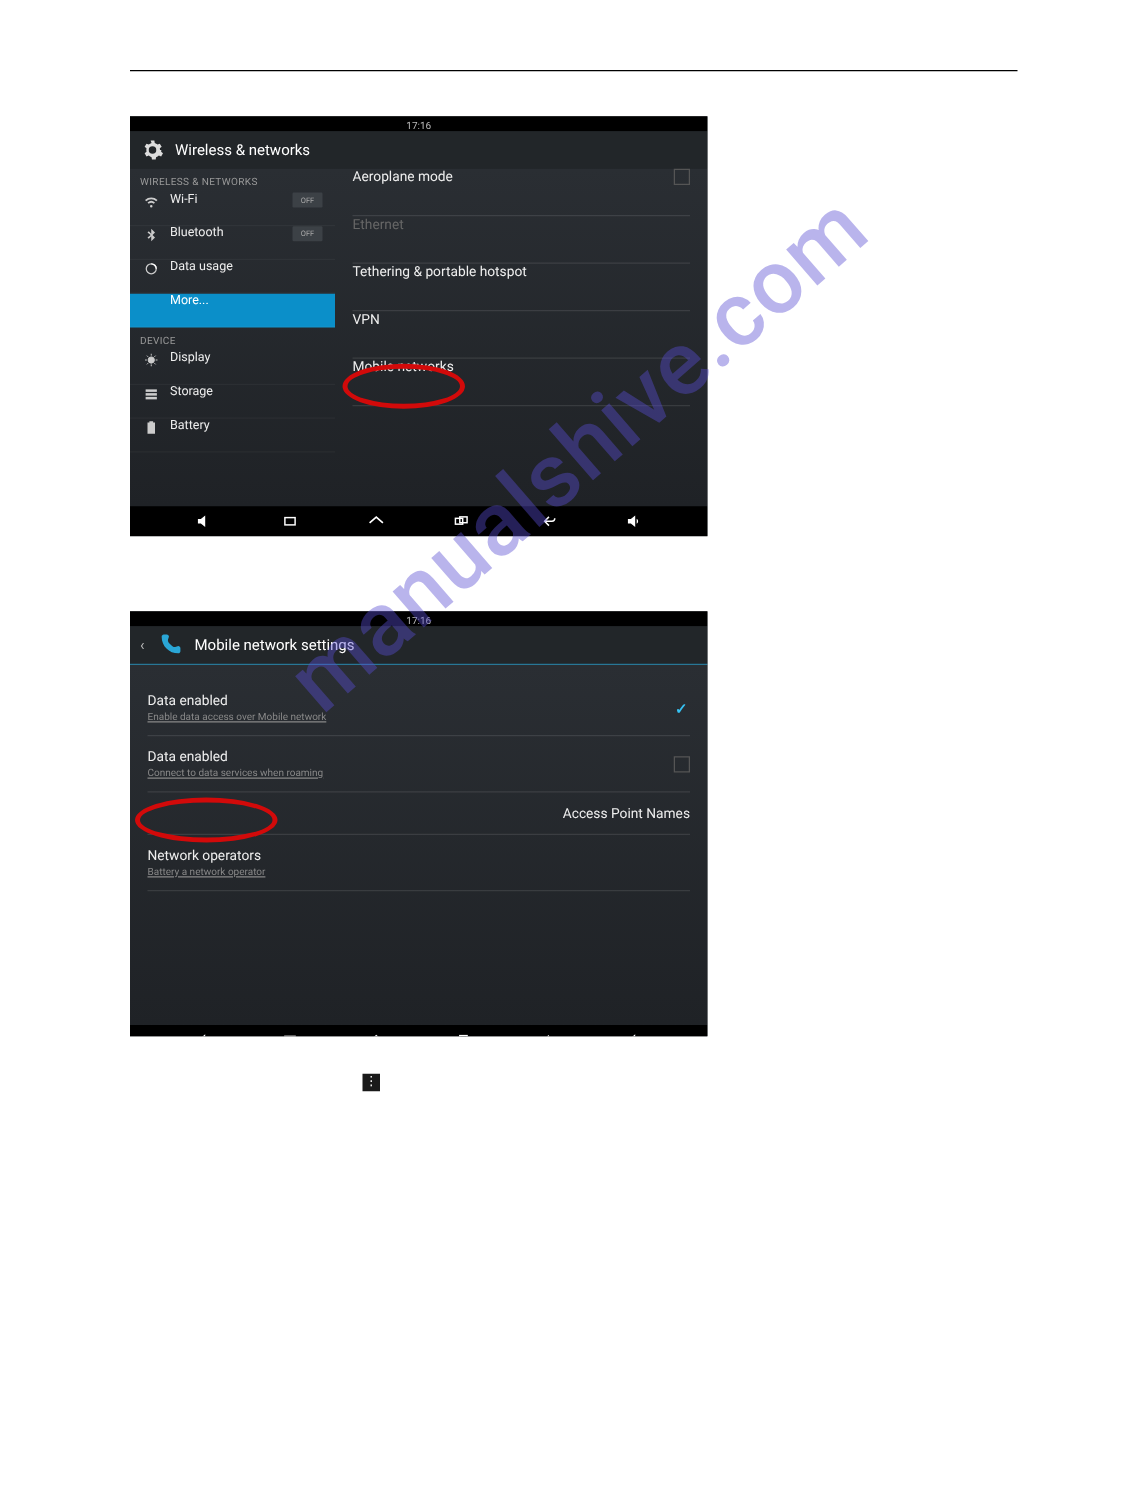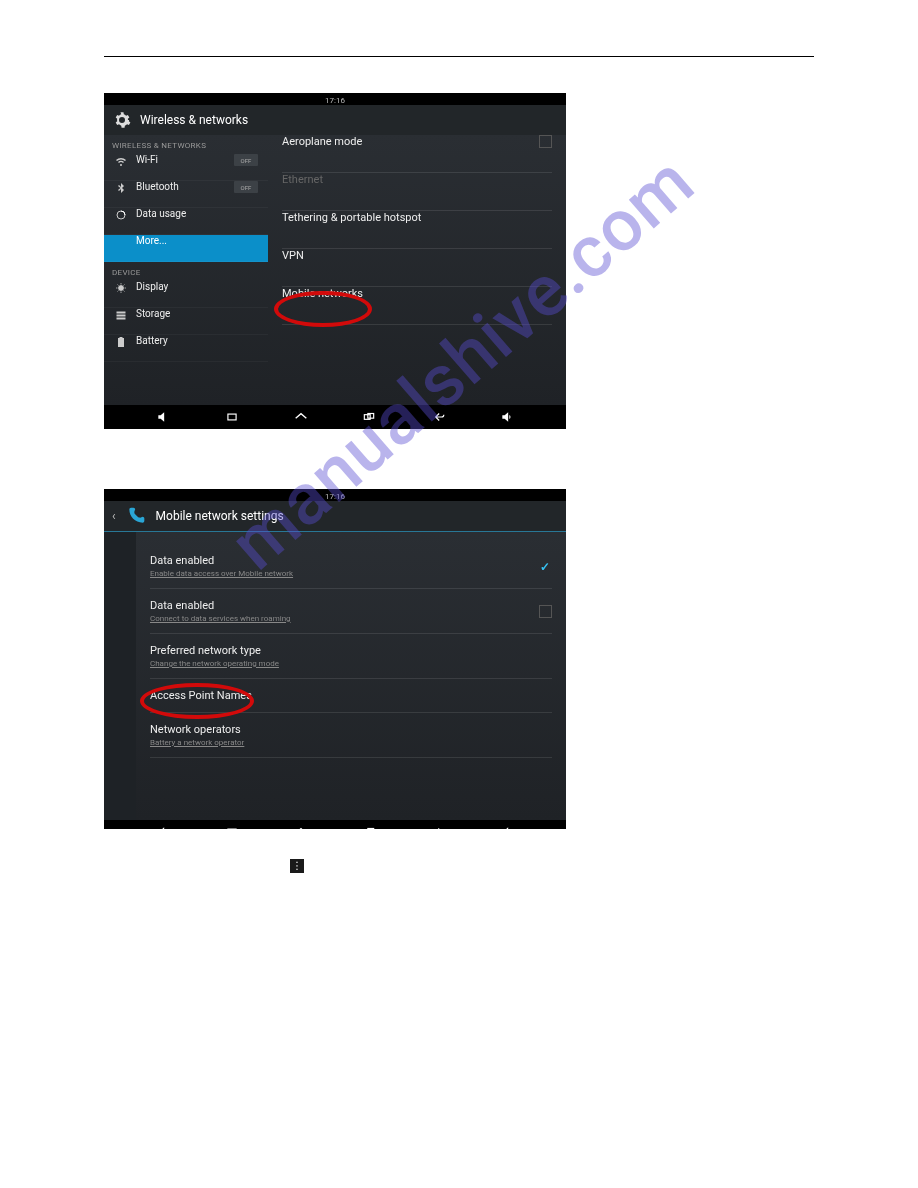--- a/index.html
+++ b/index.html
@@ -142,21 +142,20 @@
     align-items: center;
     justify-content: space-between;
     position: relative;
   }
   .li2-title { font-size: 11px; color:#eee; }
   .li2-sub { font-size: 8px; color:#888; margin-top:2px;text-decoration:underline; }
   .body2 {
     padding: 12px 14px 0 14px;
     height: 276px;
     background: linear-gradient(#2a2e33, #1f2226);
-    margin-left: 32px;
   }
   .phonewrap {
     width: 24px; height: 24px;
     display:flex; align-items:center; justify-content:center;
   }
   .bluebar {
     height: 1px;
     background: #2b8db3;
     opacity: .8;
   }
@@ -363,28 +362,22 @@
       </div>
 
       <div class="listitem2">
         <div>
           <div class="li2-title">Data enabled</div>
           <div class="li2-sub">Connect to data services when roaming</div>
         </div>
         <span class="chk"></span>
       </div>
 
-      <div class="listitem2">
-        <div>
-          <div class="li2-title">Preferred network type</div>
-          <div class="li2-sub">Change the network operating mode</div>
-        </div>
-      </div>
-
-      <div class="listitem2" style="position:relative;">
+
+      <div class="listitem2" style="position:relative;justify-content:flex-end;">
         <div>
           <div class="li2-title">Access Point Names</div>
         </div>
         <div class="circleAnno" style="width:106px;height:28px;left:-10px;top:4px;"></div>
       </div>
 
       <div class="listitem2">
         <div>
           <div class="li2-title">Network operators</div>
           <div class="li2-sub">Battery a network operator</div>

